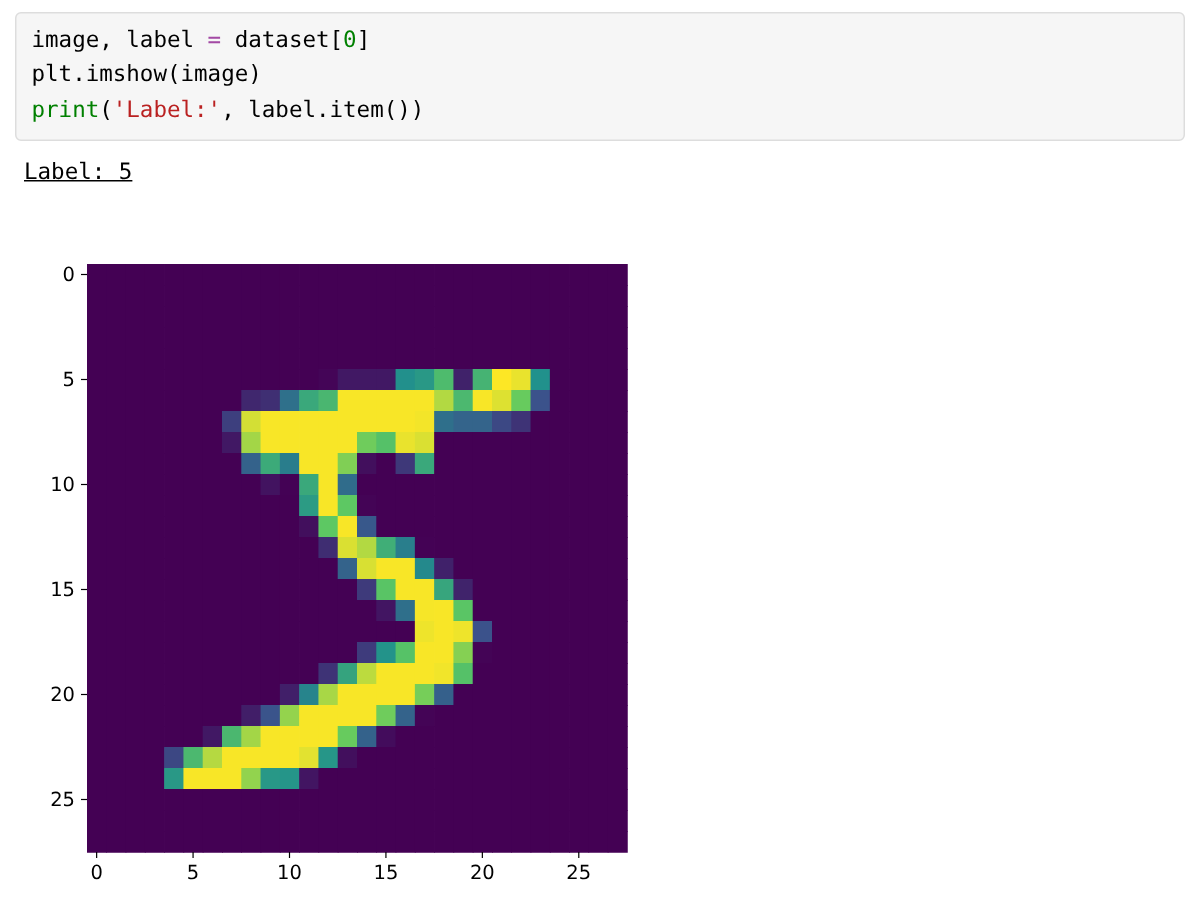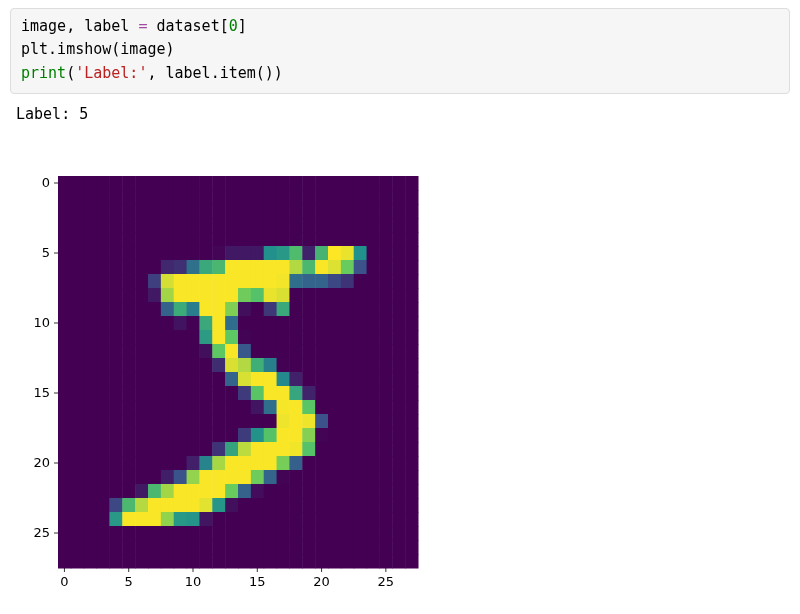--- a/index.html
+++ b/index.html
@@ -26,20 +26,21 @@
     line-height: 1.55;
   }
   .tok-op   { color: #a349a4; } 
   .tok-num  { color: #008000; } 
   .tok-bltn { color: #008000; } 
   .tok-str  { color: #ba2121; } 
   .output {
     white-space: pre;
     padding: 10px 6px 0 6px;
     line-height: 1.4;
+    text-decoration: underline;
   }
   
   .plot {
     position: absolute;
     left: 12px;
     top: 168px;
     width: 430px;
     height: 430px;
   }
   .plot svg {

